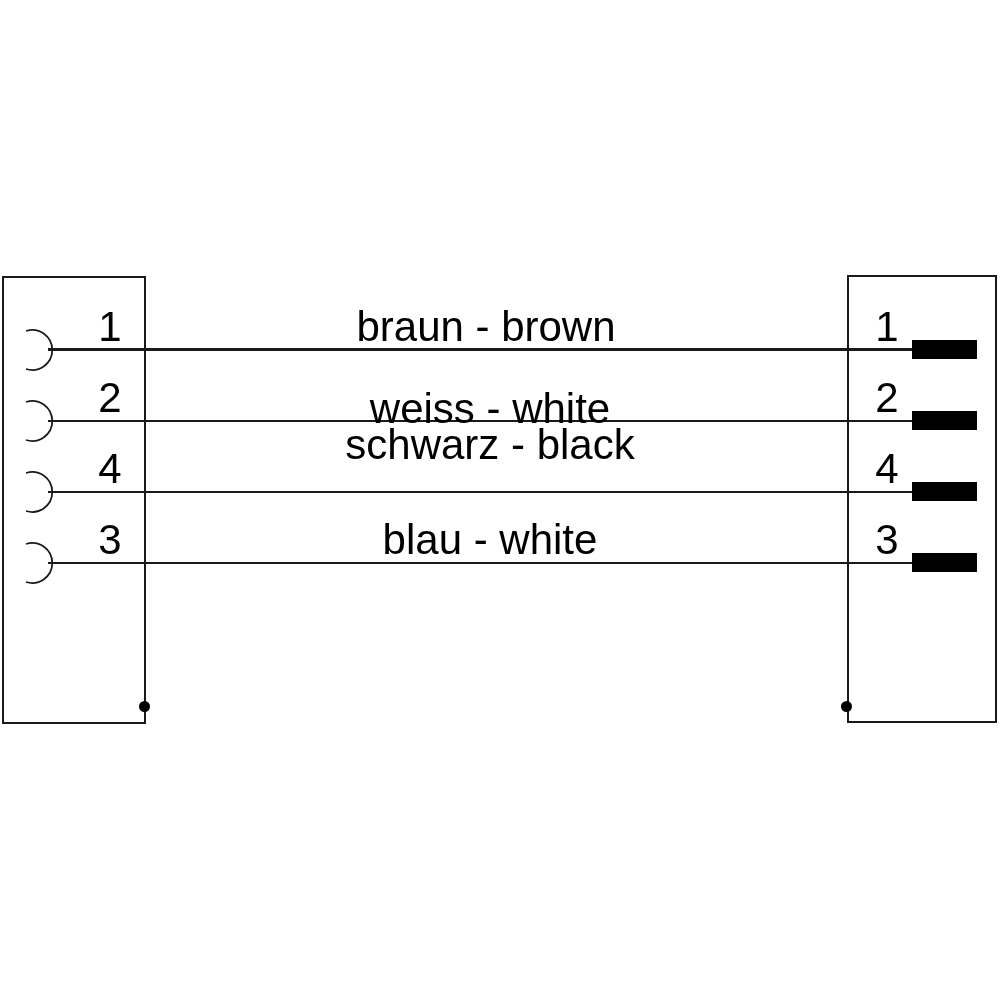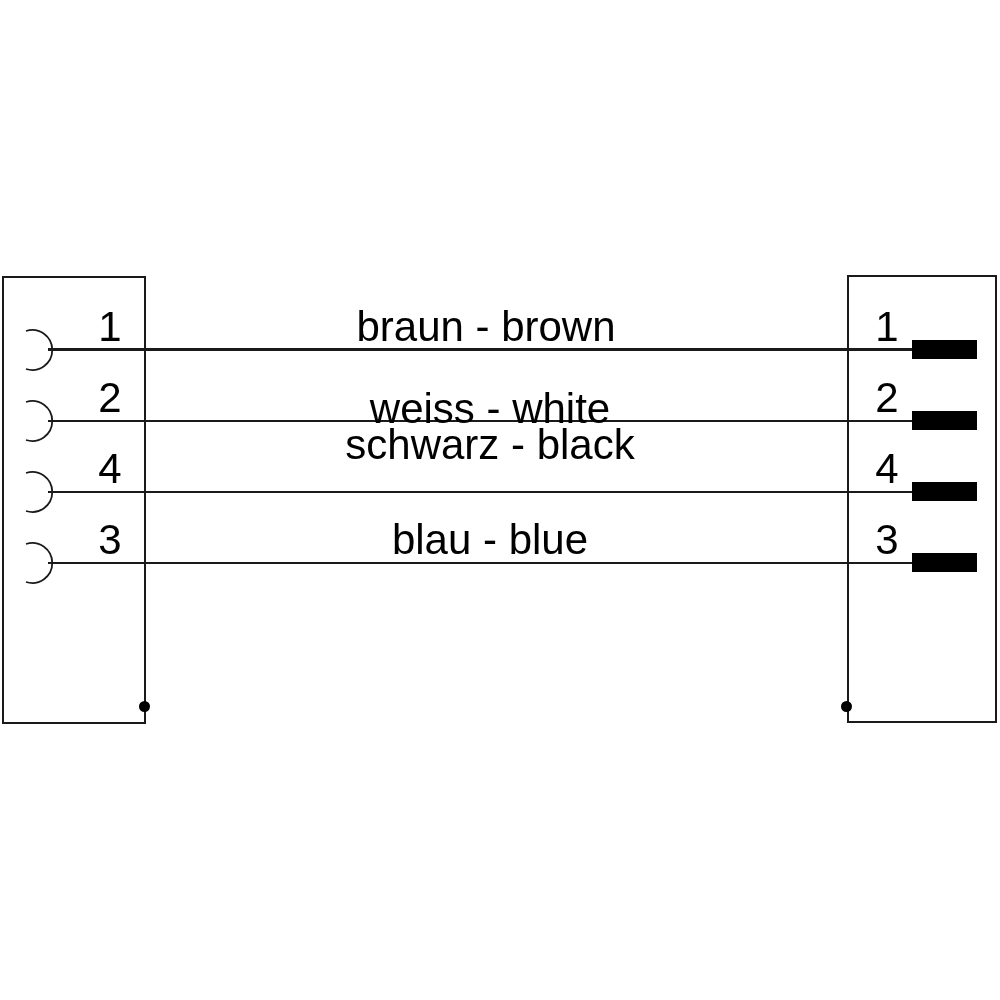--- a/index.html
+++ b/index.html
@@ -91,21 +91,21 @@
     <div class="pin-num" style="left:859px; top:448px; width:56px;">4</div>
     <div class="pin-contact" style="left:912px; top:482px;"></div>
   </div>
 
   <div>
     <svg class="arc" style="left:6px; top:541px;" width="52" height="44" viewBox="0 0 52 44">
       <path d="M 20 3 A 20 20 0 1 1 20 41" fill="none" stroke="#1a1a1a" stroke-width="1.8"></path>
     </svg>
     <div class="wire" style="left:48px; top:562px; width:864px; height:2px;"></div>
     <div class="pin-num" style="left:82px; top:519px; width:56px;">3</div>
-    <div class="wire-label" style="left:60px; top:519px; width:860px;">blau - blue</div>
+    <div class="wire-label" style="left:60px; top:519px; width:860px;">blau - white</div>
     <div class="pin-num" style="left:859px; top:519px; width:56px;">3</div>
     <div class="pin-contact" style="left:912px; top:553px;"></div>
   </div>
 
   <div class="dot" style="left:139px; top:701px;"></div>
   <div class="dot" style="left:841px; top:701px;"></div>
 
 </div>
 
 </body></html>

